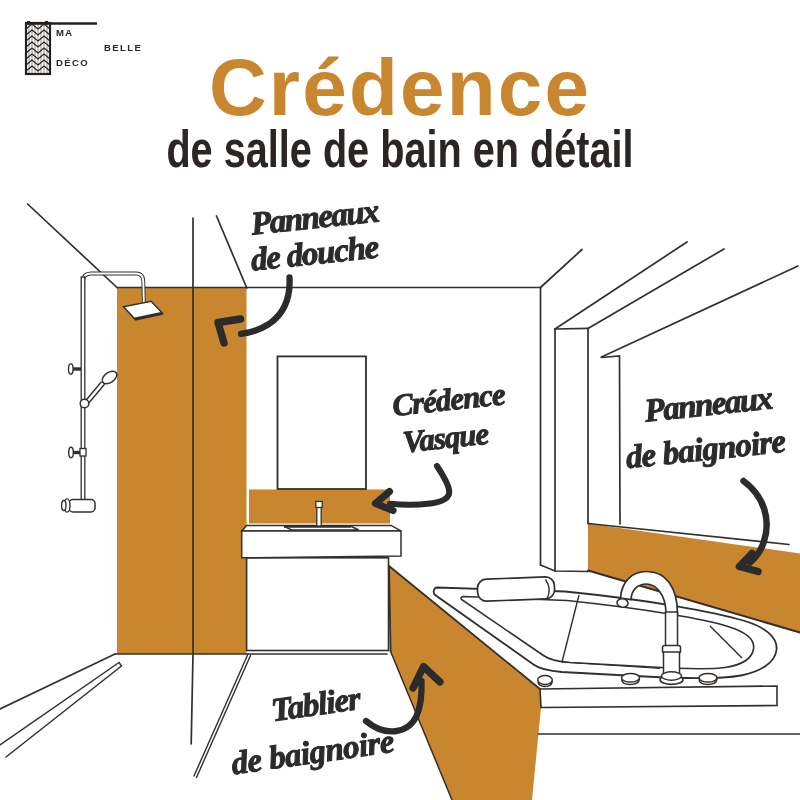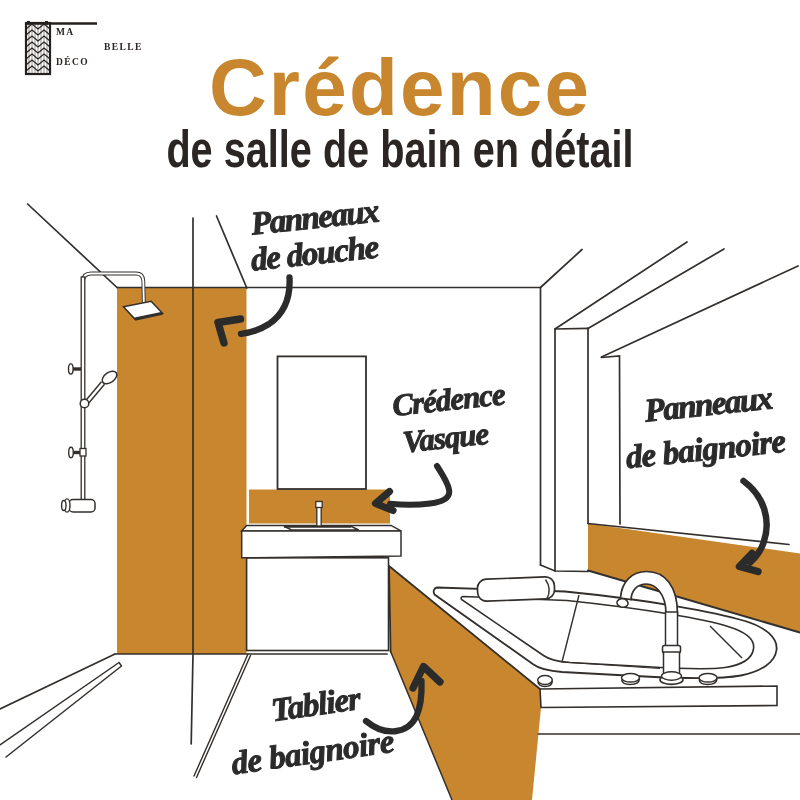--- a/index.html
+++ b/index.html
@@ -1,20 +1,20 @@
 <!DOCTYPE html>
 <html><head>
 <meta charset="utf-8">
 <style>
   html,body{margin:0;padding:0;background:#ffffff;width:800px;height:800px;overflow:hidden;}
   .abs{position:absolute;}
   #page{position:relative;width:800px;height:800px;font-family:"Liberation Sans", sans-serif;}
   #title{left:0;top:42px;width:800px;text-align:center;color:#c8872e;font-weight:bold;font-size:80px;letter-spacing:2.2px;}
   #subtitle{left:0;top:119px;width:800px;text-align:center;color:#2b2523;font-weight:bold;font-size:51.5px;letter-spacing:0px;transform:scaleX(0.77);}
-  .logotxt{color:#2b2523;font-weight:bold;font-size:9.5px;letter-spacing:1.4px;font-family:Liberation Serif, serif;}
+  .logotxt{color:#2b2523;font-weight:bold;font-size:9.5px;letter-spacing:1.4px;}
 </style>
 </head>
 <body>
 <div id="page">
 
   <div class="abs" id="title">Crédence</div>
 
   <div class="abs" id="subtitle">de salle de bain en détail</div>
 
   <div class="abs logotxt" style="left:56px;top:27px;">MA</div>

